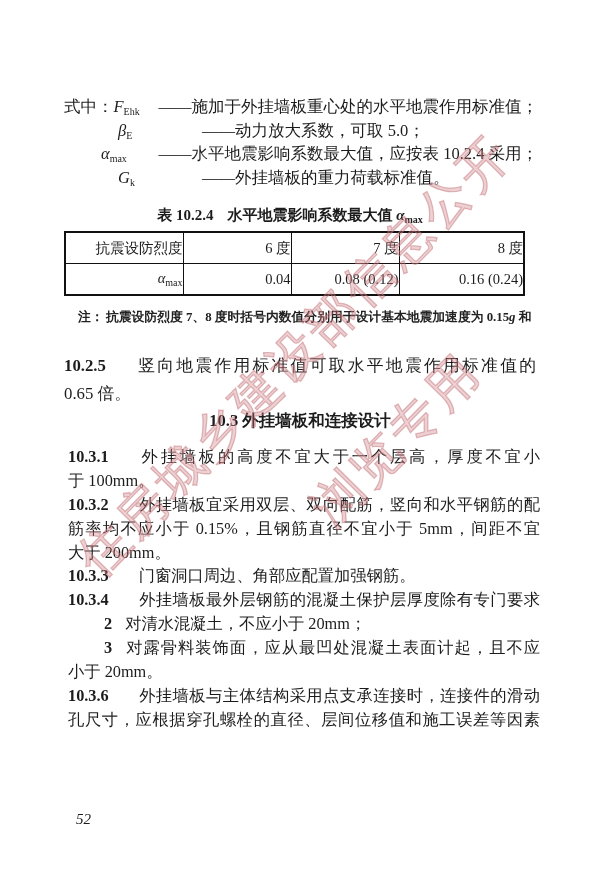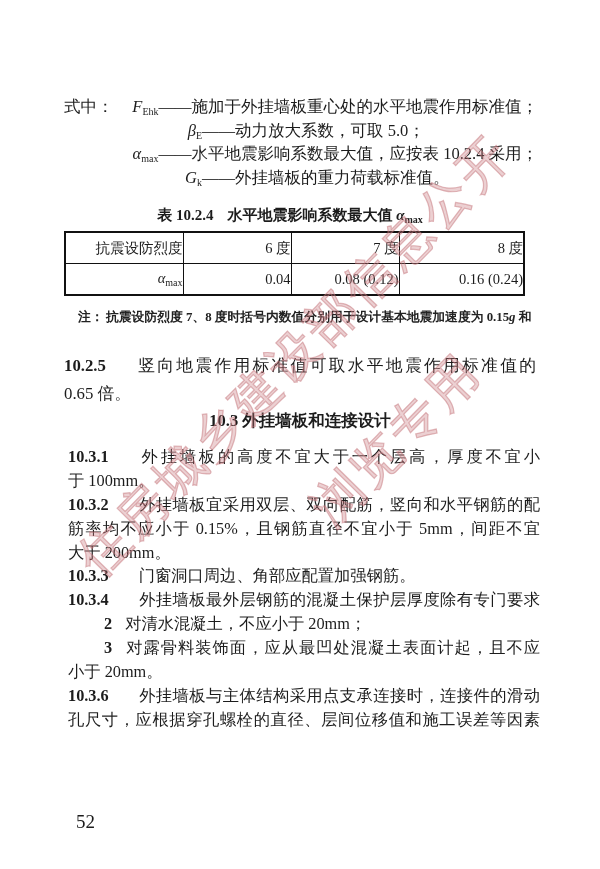--- a/index.html
+++ b/index.html
@@ -6,21 +6,21 @@
   .page {
     position:relative; width:600px; height:869px; margin:0 auto;
     background:#ffffff; overflow:hidden;
     font-family:"Liberation Serif","DejaVu Serif",serif;
     color:#1c1c1c;
   }
   
   .symbols { position:absolute; left:64px; top:95px; width:474px; font-size:16.5px; }
   .sym-row { display:flex; height:23.6px; line-height:23.6px; white-space:nowrap; }
   .sym-lead { width:54px; }
-  .sym-var { width:84px; text-align:right; }
+  .sym-var { width:84px; }
   .v { font-style:italic; }
   sub { font-size:10px; vertical-align:-3px; letter-spacing:0; }
   .sym-desc { flex:1; }
   
   .tbl-title { position:absolute; left:0; top:206px; width:580px; text-align:center;
                font-weight:bold; font-size:15px; }
   .tbl-title .pre { margin-right:14px; }
   .dtable { position:absolute; left:64px; top:231px; border-collapse:collapse;
             font-size:14.5px; table-layout:fixed; }
   .dtable td { border:1px solid #111; text-align:right; height:30px; padding:0; overflow:hidden; }
@@ -40,21 +40,21 @@
   .inum { font-weight:bold; margin-right:13px; }
   .c1025 { position:absolute; left:64px; top:352px; width:472px; font-size:16.8px; }
   .c1025 .bline { height:27.5px; line-height:27.5px; }
   .heading { position:absolute; left:0; top:410px; width:600px; text-align:center;
              font-weight:bold; font-size:16.5px; }
   .heading .hnum { font-weight:bold; margin-right:4px; }
   .flow { position:absolute; left:68px; top:445px; width:472px; font-size:16.3px; }
   .flow .bline { height:23.9px; line-height:23.9px; }
   .indent { text-indent:36px; }
   
-  .pagenum { position:absolute; left:76px; top:811px; font-size:19px; }
+  .pagenum { position:absolute; left:76px; top:811px; font-style:italic; font-size:15px; }
   
   .wm { position:absolute; font-family:"Liberation Sans","DejaVu Sans",sans-serif;
         color:rgba(198,118,124,0.34); -webkit-text-stroke:1.2px rgba(198,118,124,0.50);
         letter-spacing:4px; pointer-events:none; white-space:nowrap; z-index:5; }
   .wm1 { font-size:50px; left:-35px; top:322px; width:660px; text-align:center;
          transform:rotate(-45.5deg); }
   .wm2 { font-size:50px; left:277px; top:406px; width:240px; text-align:center;
          transform:rotate(-45.5deg); }
 </style>
 </head>

